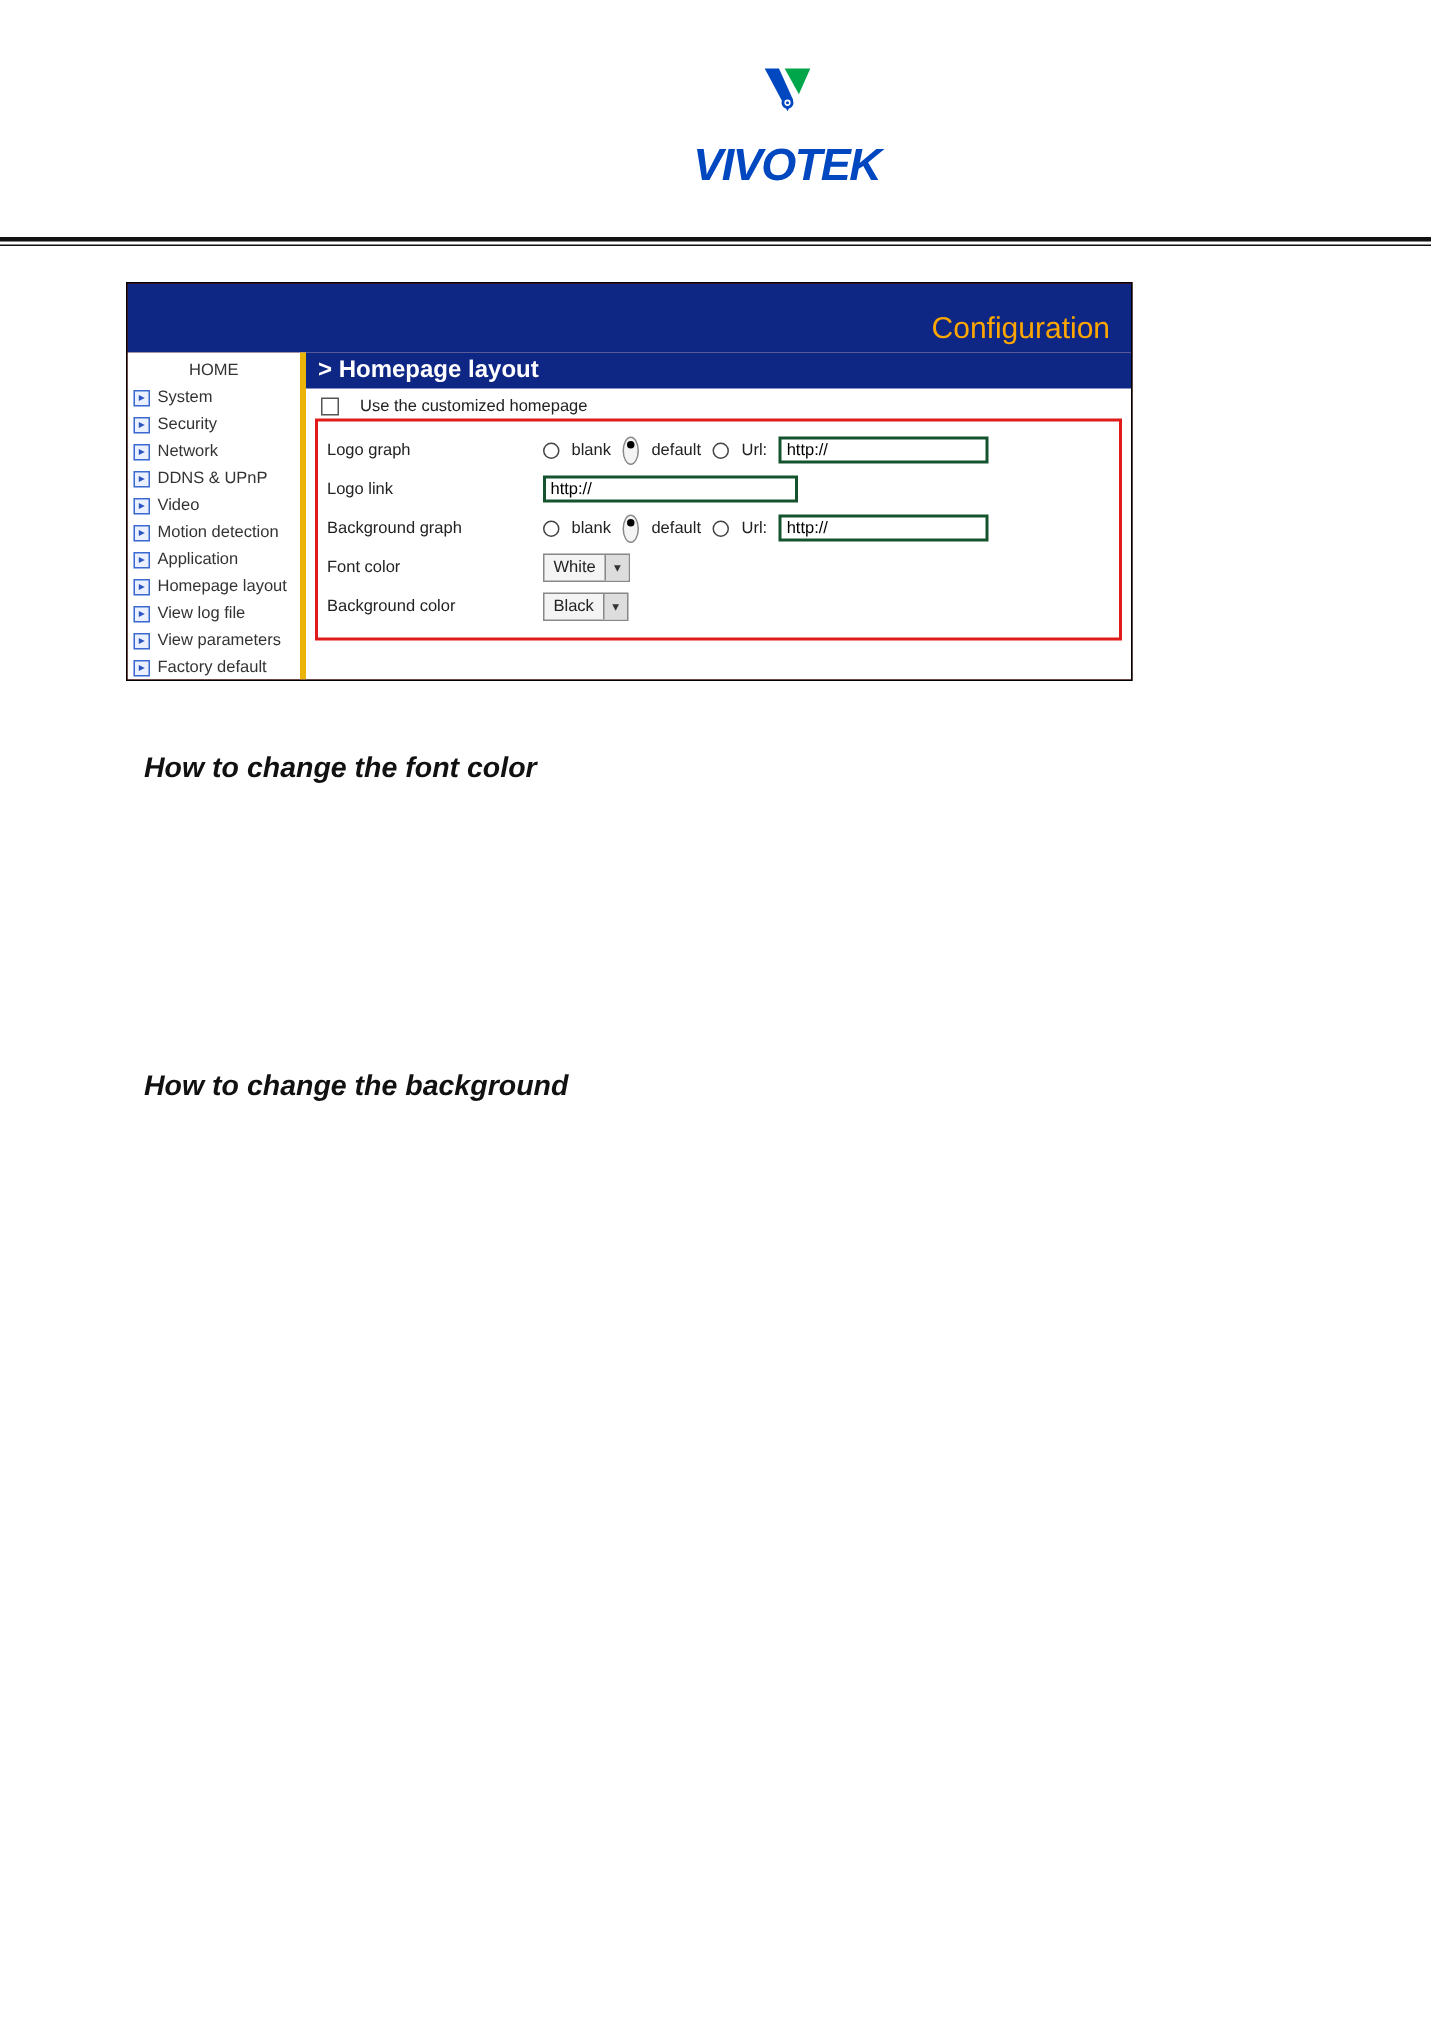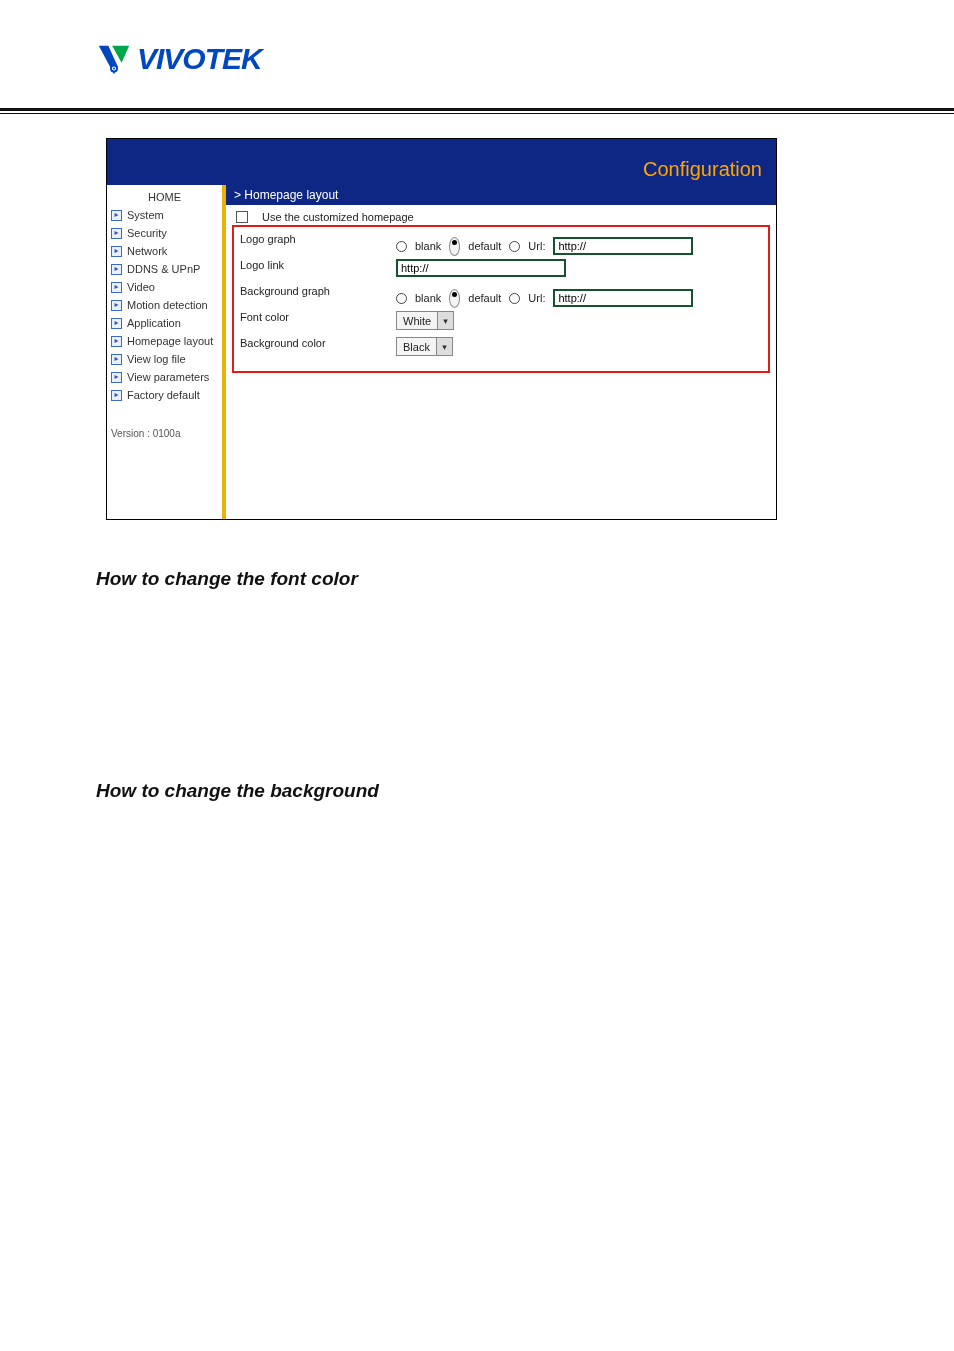--- a/index.html
+++ b/index.html
@@ -3,44 +3,44 @@
   <meta charset="utf-8">
   <style>
     * { box-sizing: border-box; margin: 0; padding: 0; }
     body {
       font-family: Verdana, Arial, sans-serif;
       background: #fff;
       width: 954px;
     }
     .page-wrap { padding: 0 0 40px 0; }
     .logo-area { padding: 40px 0 20px 95px; }
-    .vivotek-logo { display: flex; align-items: center; gap: 4px; }
+    .vivotek-logo { display: flex; align-items: center; gap: 16px; flex-direction: column; }
     .logo-icon { width: 38px; height: 38px; position: relative; }
     .logo-icon svg { width: 38px; height: 38px; }
     .logo-text {
       font-family: Arial, sans-serif;
       font-weight: 900;
       font-style: italic;
       font-size: 30px;
       color: #0047c0;
       letter-spacing: -1px;
     }
     .double-rule {
       border-top: 3px solid #111;
       border-bottom: 1px solid #111;
       height: 6px;
       margin: 10px 0 24px 0;
       width: 100%;
     }
     .config-panel {
       position: relative;
       width: 671px;
-      height: 382px;
+      height: 266px;
       border: 1px solid #000;
-      margin-left: 106px;
+      margin-left: 84px;
       background: #7f1d1d;
       overflow: hidden;
     }
     .config-header {
       height: 46px;
       background: #0e2684;
       color: #fea600;
       font-family: Arial, sans-serif;
       font-size: 20px;
       display: flex;
@@ -77,38 +77,39 @@
       background: #eaf0ff;
       font-size: 8px;
       color: #2a55c2;
       line-height: 1;
     }
     .side-version { font-size: 10px; color: #555; padding: 24px 0 0 4px; }
     .content { flex: 1; background: #fff; font-size: 11px; color: #222; }
     .section-title {
       background: #0e2684;
       color: #fff;
-      font-weight: normal;
+      font-weight: bold;
       padding: 3px 8px;
-      font-size: 12px;
+      font-size: 16px;
     }
     .inner { padding: 2px 6px 4px 6px; }
     .chk-row { display: flex; align-items: center; gap: 14px; padding: 4px 0 2px 4px; }
     .chk {
       width: 12px; height: 12px; border: 1px solid #555; background: #fff;
     }
     .note { padding: 2px 0 6px 4px; }
     .form-box {
       border: 2px solid #e11a1a;
       padding: 6px 8px 8px 6px;
     }
     .form-row {
       display: flex;
+      align-items: center;
       min-height: 26px;
-      gap: 24px;
+      gap: 12px;
     }
     .fld-label { width: 132px; }
     .radio-set { display: flex; align-items: center; gap: 8px; flex-wrap: wrap; }
     .radio {
       width: 11px; height: 11px; border: 1px solid #444; border-radius: 50%; display:inline-block; position:relative; background:#fff;
     }
     .radio.sel::after { content:""; position:absolute; left:2px; top:2px; width:5px; height:5px; background:#000; border-radius:50%; }
     .txt-input {
       border: 2px solid #14532d;
       height: 18px;

